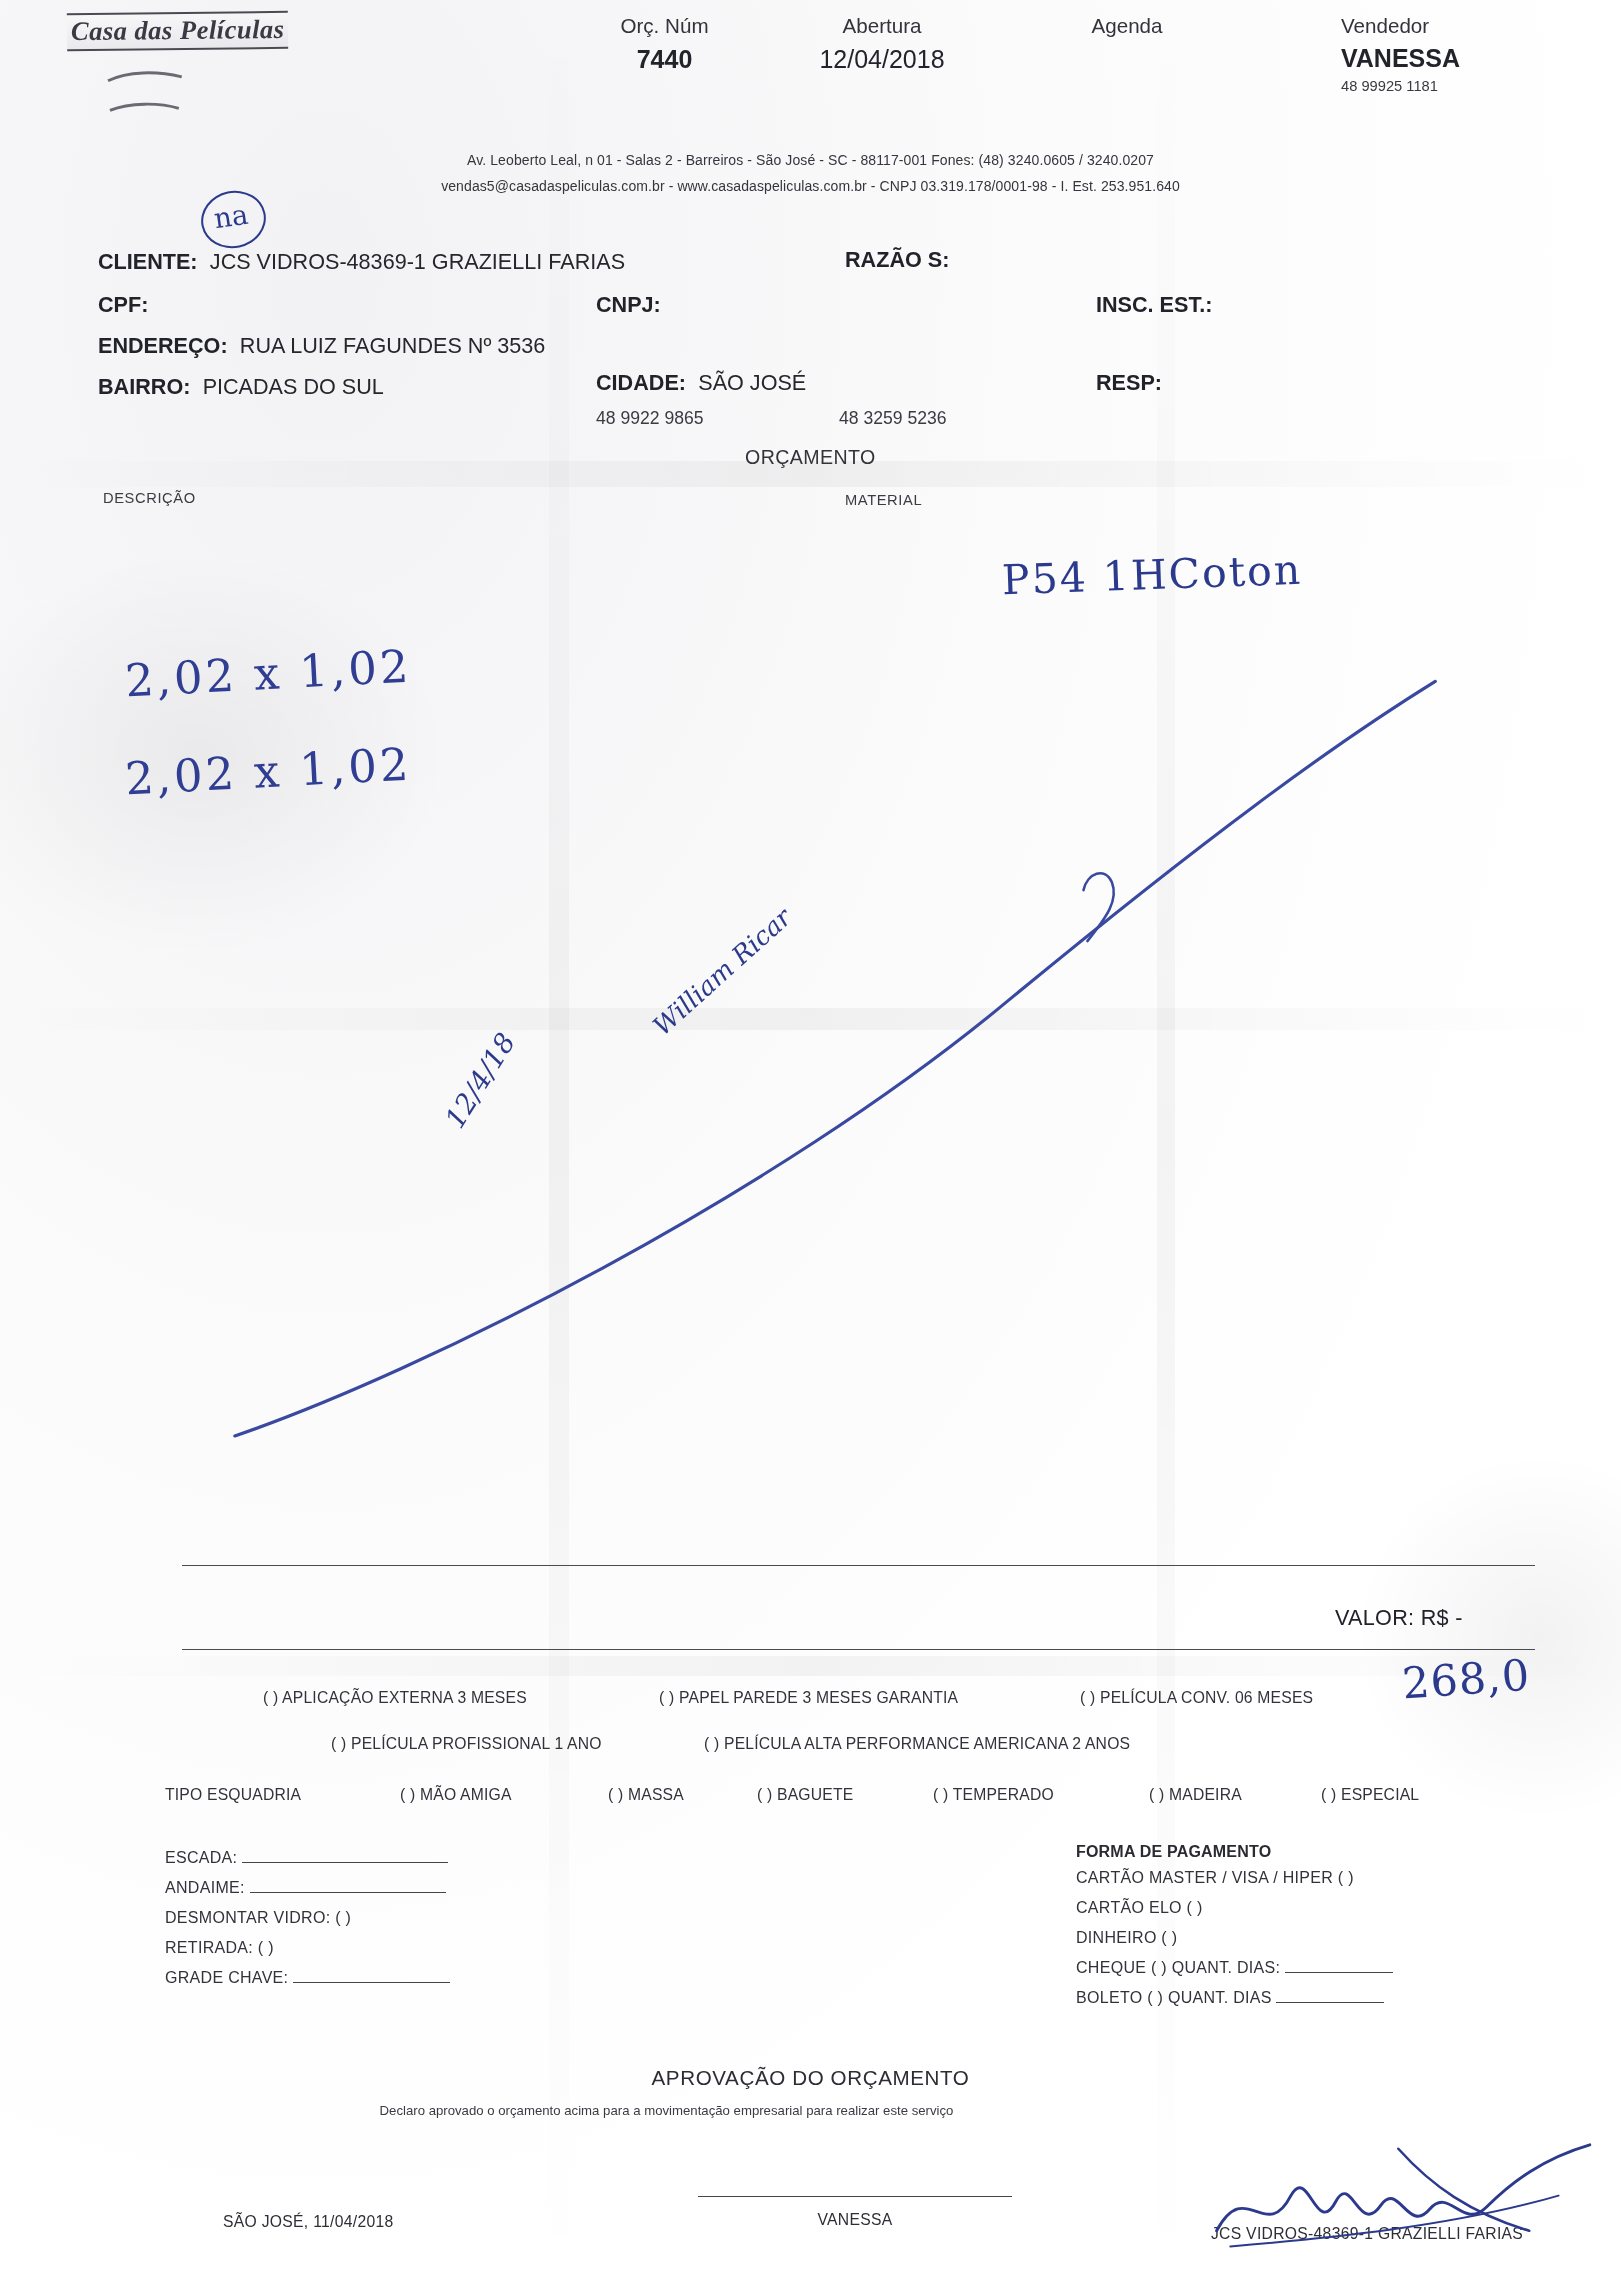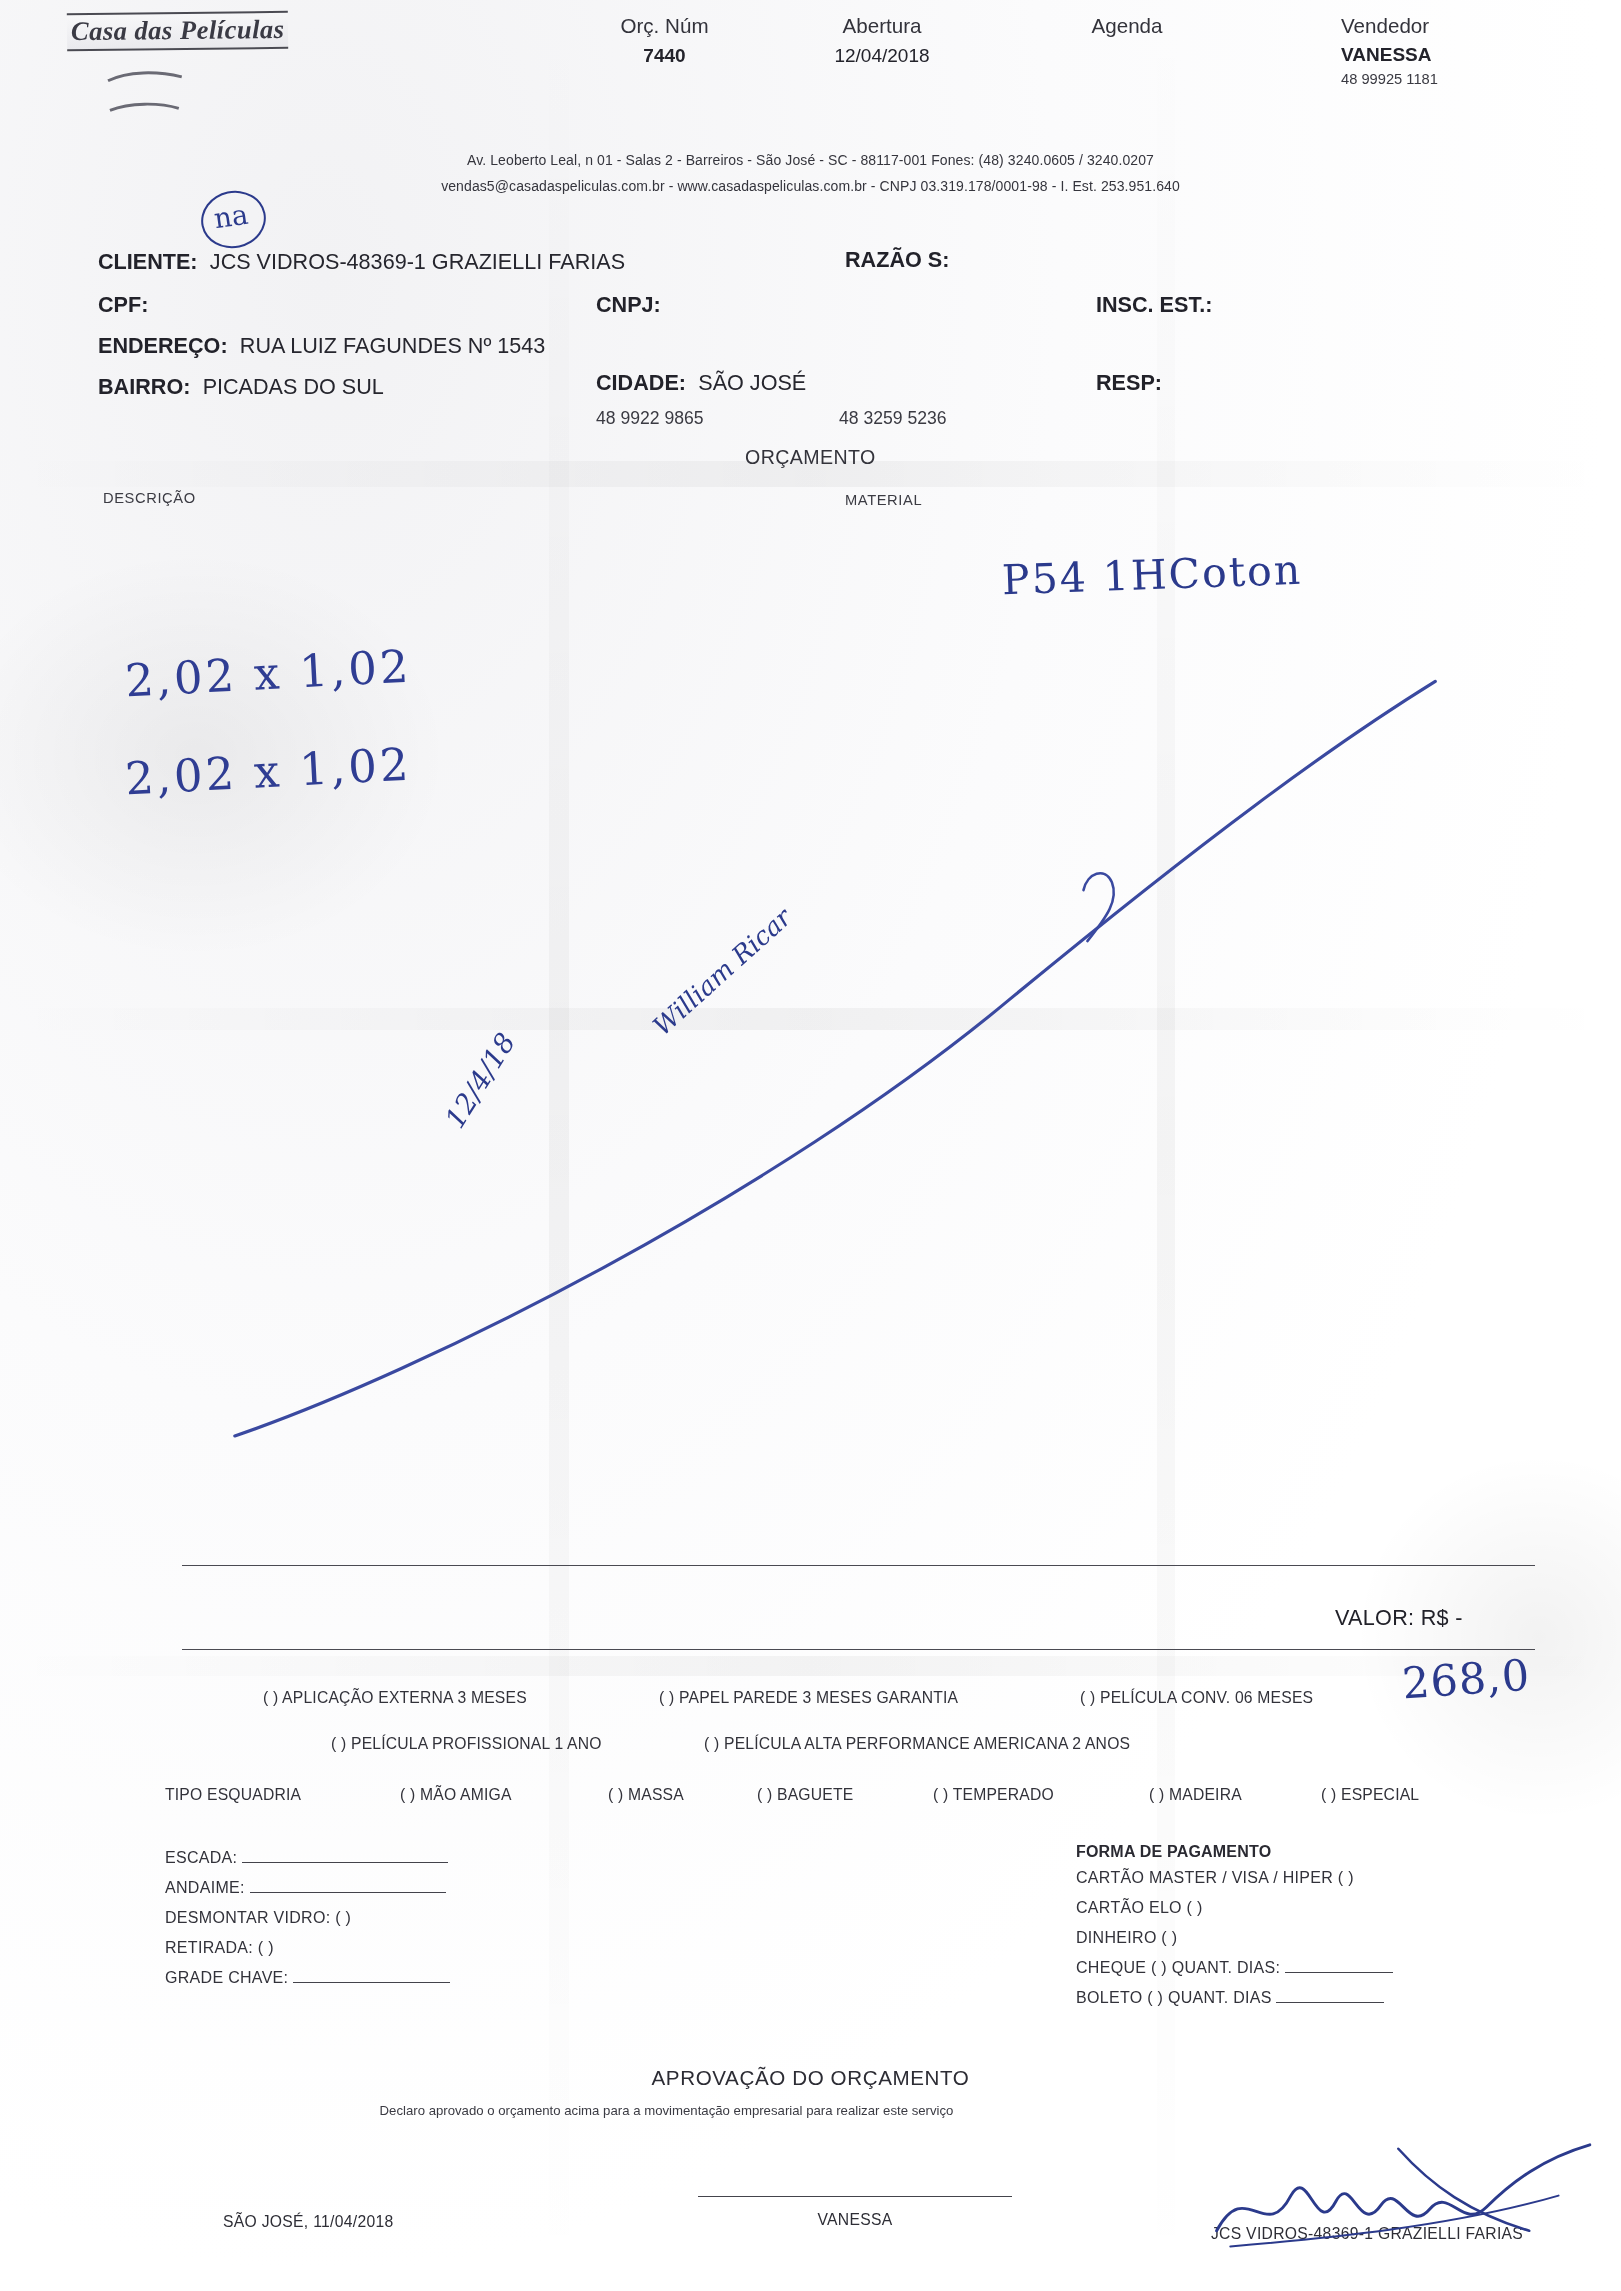--- a/index.html
+++ b/index.html
@@ -49,21 +49,21 @@
     padding: 1px 3.9px 2px 3.9px;
     transform: rotate(-0.6deg);
     background: linear-gradient(180deg, rgba(255,255,255,0.2), rgba(200,200,210,0.25));
   }
 
   .hdr-label {
     font-size: 20.6px;
     color: #33333b;
   }
   .hdr-value {
-    font-size: 19px;
+    font-size: 25px;
     font-weight: bold;
     color: #23232b;
   }
   .hdr-value.normal { font-weight: normal; }
   .small-gray {
     font-size: 14.7px;
     color: #3a3a42;
   }
 
   .company-line {
@@ -257,21 +257,21 @@
     <span class="field-label">CNPJ:</span>
     <span class="field-value" style="margin-left:7.8px;"></span>
   </div>
   <div class="abs" style="left:1096px;top:292px;">
     <span class="field-label">INSC. EST.:</span>
     <span class="field-value" style="margin-left:7.8px;"></span>
   </div>
 
   <div class="abs" style="left:98px;top:333px;">
     <span class="field-label">ENDEREÇO:</span>
-    <span class="field-value" style="margin-left:7.8px;">RUA LUIZ FAGUNDES Nº 1543</span>
+    <span class="field-value" style="margin-left:7.8px;">RUA LUIZ FAGUNDES Nº 3536</span>
   </div>
 
   <div class="abs" style="left:98px;top:374px;">
     <span class="field-label">BAIRRO:</span>
     <span class="field-value" style="margin-left:7.8px;">PICADAS DO SUL</span>
   </div>
   <div class="abs" style="left:596px;top:370px;">
     <span class="field-label">CIDADE:</span>
     <span class="field-value" style="margin-left:7.8px;">SÃO JOSÉ</span>
   </div>

